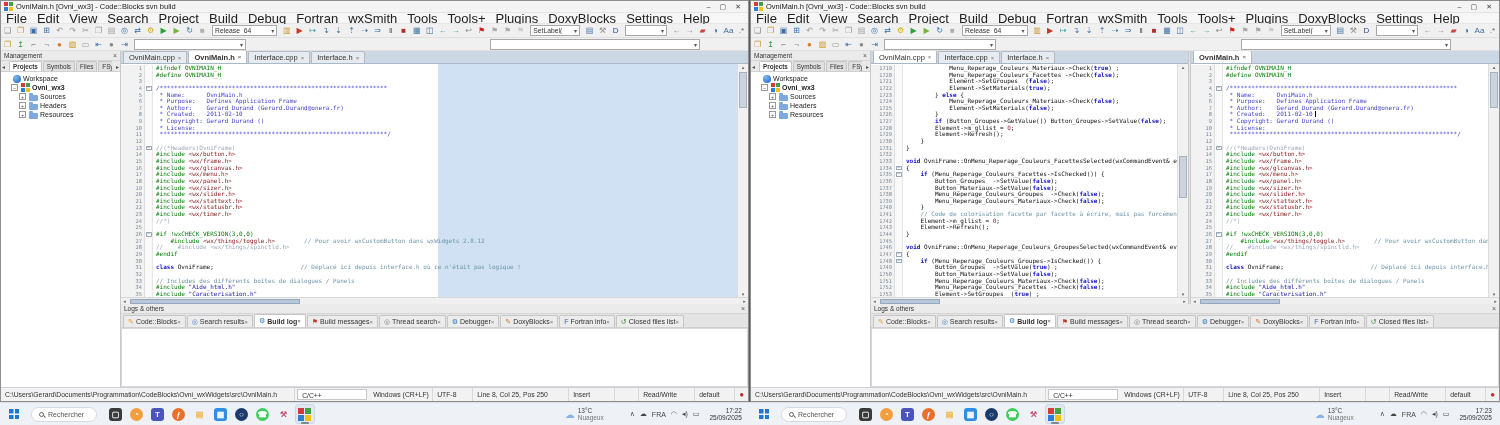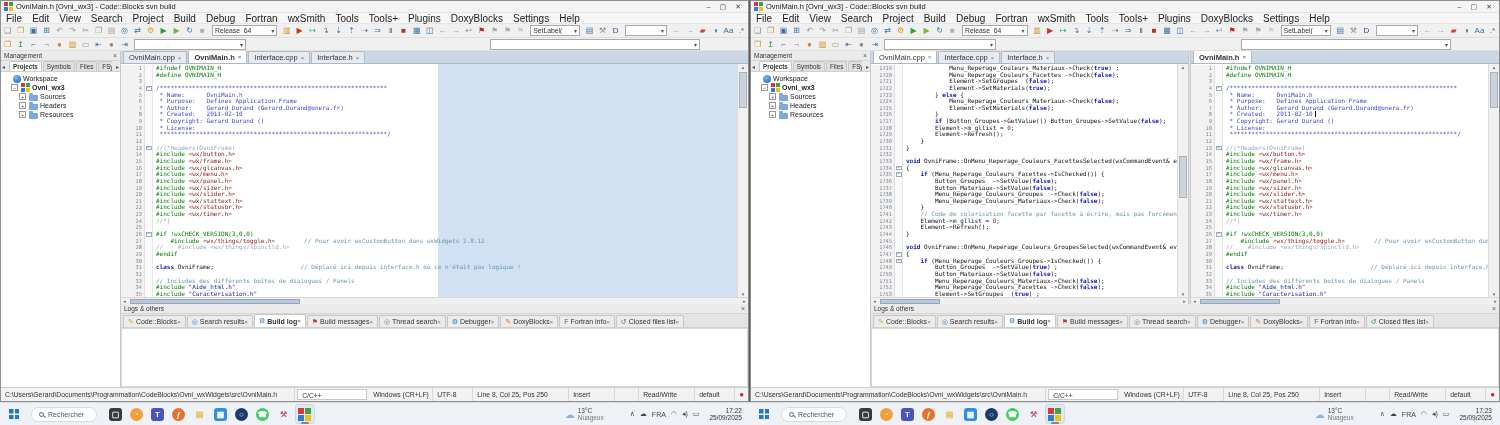--- a/index.html
+++ b/index.html
@@ -4,21 +4,21 @@
 <style>
 *{box-sizing:border-box;margin:0;padding:0}
 html,body{width:1500px;height:425px;overflow:hidden;background:#5b5b5b;font-family:"Liberation Sans",sans-serif}
 .win{position:absolute;top:0;height:402px;background:#f0f0f0;border:1px solid #8f8f8f;overflow:hidden}
 
 .titlebar{position:absolute;top:0;left:0;right:0;height:12px;background:#f4f4f4;display:flex;align-items:center;font-size:7.5px;color:#222;border-bottom:1px solid #e4e4e4}
 .cb-logo{width:9px;height:9px;margin:0 3px;flex:0 0 9px;background:linear-gradient(#d33b3b,#d33b3b) 0 0/4px 4px no-repeat,linear-gradient(#43a047,#43a047) 5px 0/4px 4px no-repeat,linear-gradient(#2a7fd4,#2a7fd4) 0 5px/4px 4px no-repeat,linear-gradient(#f2c014,#f2c014) 5px 5px/4px 4px no-repeat}
 .winctl{margin-left:auto;display:flex;gap:9px;padding-right:7px;font-size:7px;color:#444}
 
 .menubar{position:absolute;top:12px;left:0;right:0;height:11px;background:#f6f6f6;display:flex;align-items:center;border-bottom:1px solid #e6e6e6}
-.menu-item{padding:0 5px;font-size:10px;color:#222;white-space:nowrap}
+.menu-item{padding:0 5px;font-size:13px;color:#222;white-space:nowrap}
 
 .tb{position:absolute;left:0;right:0;background:#f0f0f0;display:flex;align-items:center;border-bottom:1px solid #e0e0e0;overflow:hidden}
 .tb1{top:23px;height:14px}
 .tb2{top:37px;height:13px}
 .icons{display:inline-flex;align-items:center}
 .tbi{display:inline-flex;width:11px;height:11px;align-items:center;justify-content:center;font-size:8px;margin:0 1px;border-radius:2px;white-space:nowrap}
 .combo{display:inline-flex;align-items:center;height:11px;background:#fff;border:1px solid #a9a9a9;font-size:6.8px;padding:0 2px;margin:0 3px;color:#333}
 .combo .cval{flex:1;overflow:hidden;white-space:nowrap}
 .combo .carr{color:#555;font-size:6px;margin-left:2px}
 .w95{width:95px}.w72{width:72px}.w60{width:60px}.w112{width:112px}.w210{width:210px}

